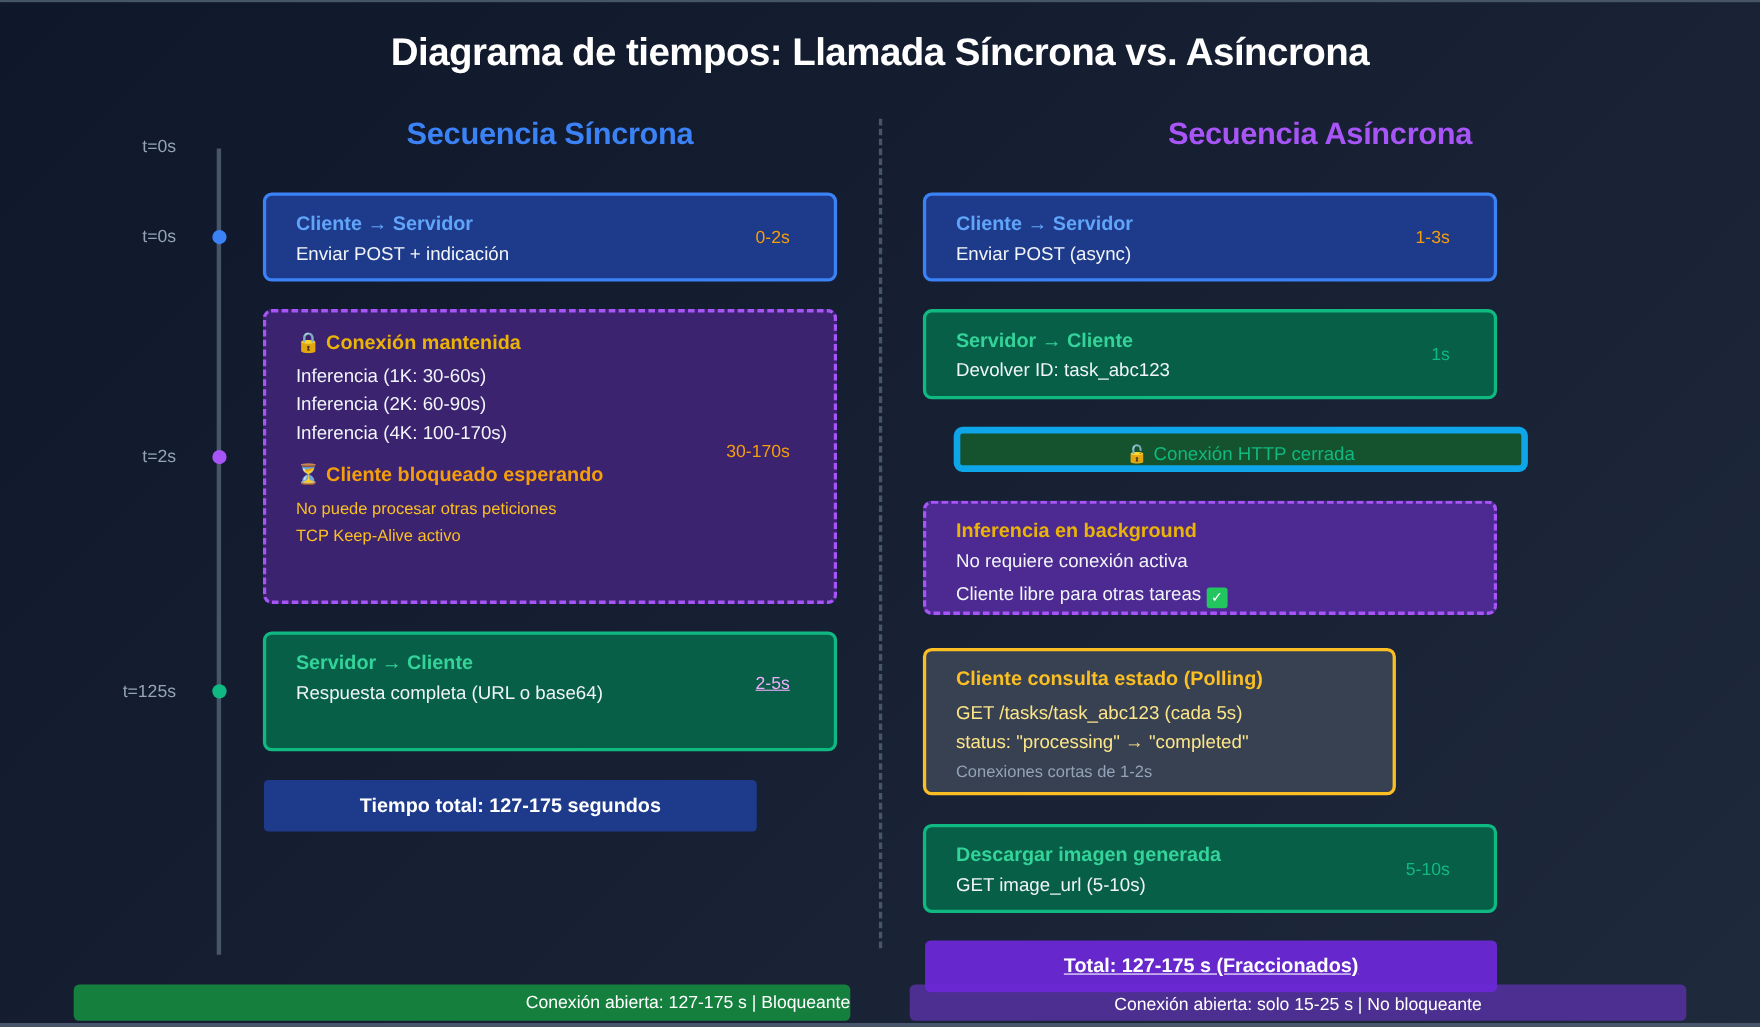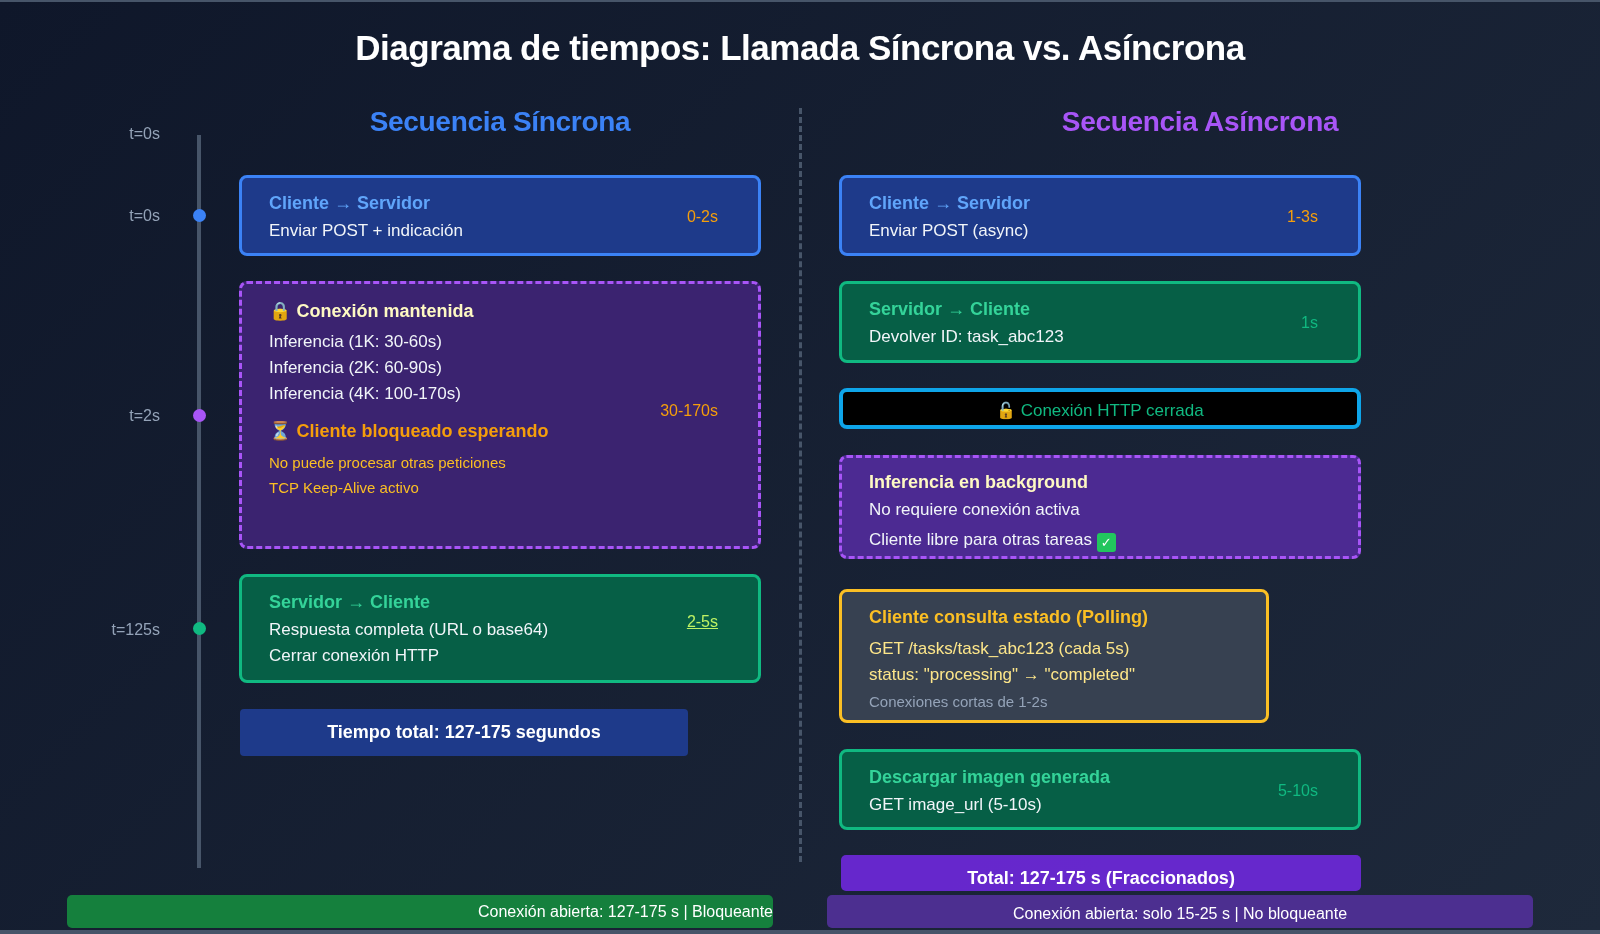--- a/index.html
+++ b/index.html
@@ -45,40 +45,40 @@
   .box .head { font-weight: bold; font-size: 18px; }
   .box .line { font-size: 17px; color: #f1f5f9; }
   .box .dur { position: absolute; right: 40px; font-size: 16px; }
 
   .blue { background: #1e3a8a; border: 3px solid #3b82f6; }
   .blue .head { color: #60a5fa; }
   .green { background: #065f46; border: 3px solid #10b981; }
   .green .head { color: #34d399; }
   .purple-dash { background: #3b2370; border: 3px dashed #a855f7; }
   .purple-dash2 { background: #4c2a92; border: 3px dashed #a855f7; }
-  .purple-dash .head, .purple-dash2 .head { color: #fef9c3; }
-  .gray { background: #000000; border: 4px solid #0ea5e9; }
+  .purple-dash .head, .purple-dash2 .head { color: #eab308; }
+  .gray { background: #14532d; border: 6px solid #0ea5e9; margin-left: 28px; }
   .yellow { background: #374151; border: 3px solid #fbbf24; }
   .yellow .head { color: #fbbf24; }
 
   .total-sync {
     position: absolute; left: 240px; top: 707px; width: 448px; height: 47px;
     background: #1e3a8a; border-radius: 4px; text-align: center;
     font-size: 18px; font-weight: bold; color: #ffffff; line-height: 47px;
   }
   .banner {
     position: absolute; top: 893px; height: 33px; border-radius: 5px;
     text-align: center; line-height: 33px; font-size: 16px; color: #ffffff;
   }
   .banner.sync { left: 67px; width: 706px; background: #15803d; text-align: right; }
   .banner.async { left: 827px; width: 706px; background: #4c2f90; }
   .total-async {
-    position: absolute; left: 841px; top: 853px; width: 520px; height: 36px;
+    position: absolute; left: 841px; top: 853px; width: 520px; height: 47px;
     background: rgba(109, 40, 217, 0.92); border-radius: 5px; text-align: center;
-    font-size: 18px; font-weight: bold; color: #ffffff; line-height: 47px;
+    font-size: 18px; font-weight: bold; color: #ffffff; line-height: 47px; text-decoration: underline;
   }
   .emoji { font-family: "DejaVu Sans", sans-serif; }
 </style>
 </head>
 <body>
 
 <div class="title">Diagrama de tiempos: Llamada Síncrona vs. Asíncrona</div>
 
 <div class="col-title sync">Secuencia Síncrona</div>
 
@@ -113,22 +113,21 @@
     <span>Cliente bloqueado esperando</span>
   </div>
   <div class="line" style="margin-top:12px; font-size:15px; color:#fbbf24;">No puede procesar otras peticiones</div>
   <div class="line" style="margin-top:8px; font-size:15px; color:#fbbf24;">TCP Keep-Alive activo</div>
   <div class="dur" style="top:118px; color:#f59e0b;">30-170s</div>
 </div>
 
 <div class="box green" style="left:239px; top:572px; width:522px; height:109px;">
   <div class="head" style="margin-top:15px;">Servidor → Cliente</div>
   <div class="line" style="margin-top:7px;">Respuesta completa (URL o base64)</div>
-  <div class="line" style="margin-top:6px;">Cerrar conexión HTTP</div>
-  <div class="dur" style="top:36px; color:#bef264;text-decoration:underline;">2-5s</div>
+  <div class="dur" style="top:36px; color:#f0abfc;text-decoration:underline;">2-5s</div>
 </div>
 
 <div class="total-sync">Tiempo total: 127-175 segundos</div>
 
 <div class="divider"></div>
 
 <div class="col-title async" style="left:938px; width:524px;">Secuencia Asíncrona</div>
 
 <div class="box blue" style="left:839px; top:173px; width:522px; height:81px;">
   <div class="head" style="margin-top:15px;">Cliente → Servidor</div>

